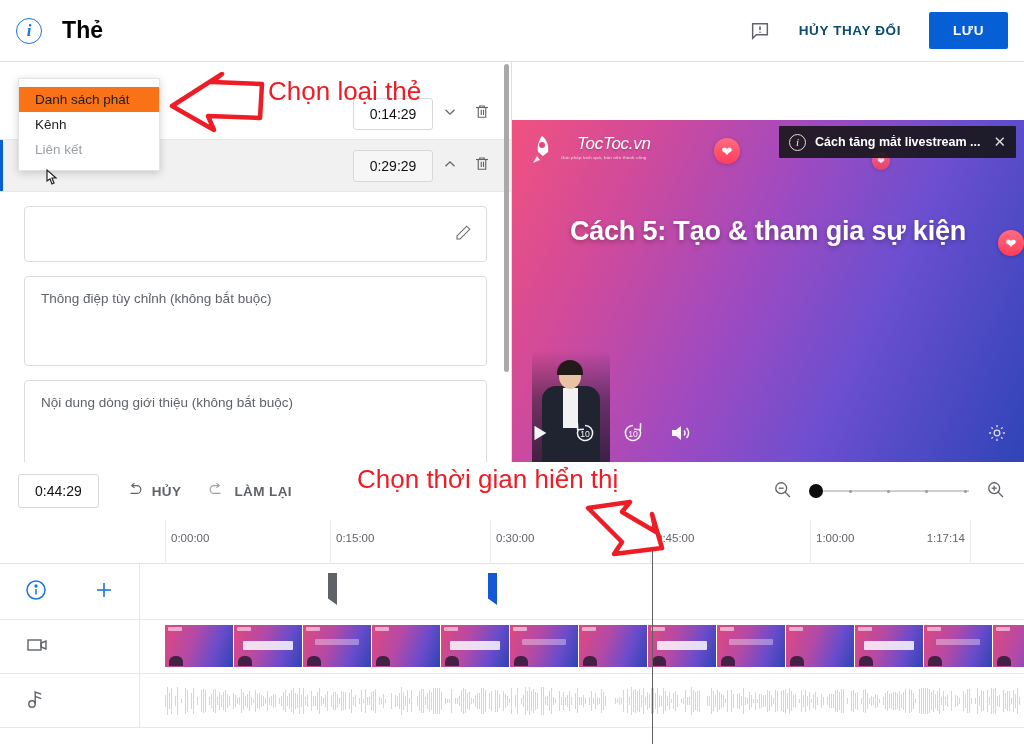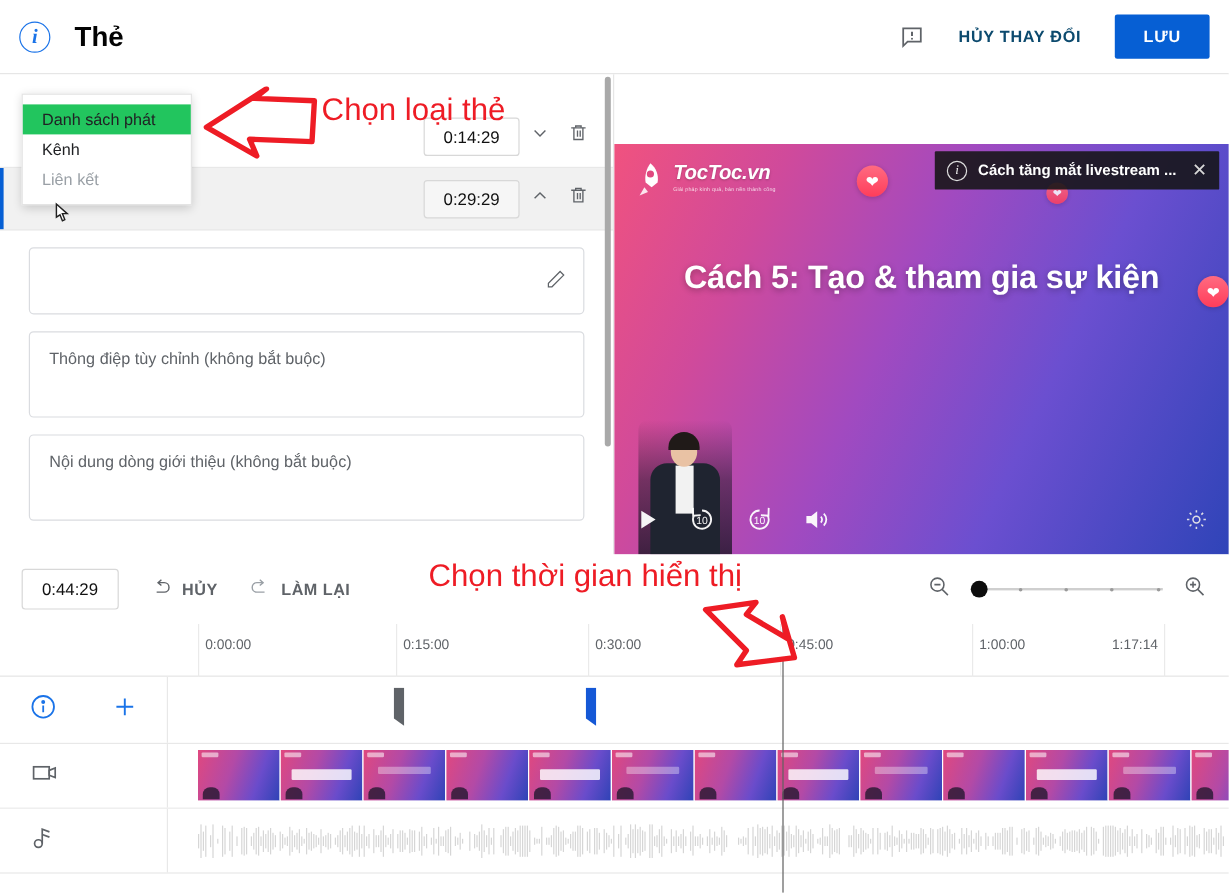--- a/index.html
+++ b/index.html
@@ -78,56 +78,56 @@
   .trash { width: 30px; text-align: center; cursor: pointer; }
 
   
   .form-wrap { padding: 14px 24px 0 24px; }
   .field {
     border: 1px solid #dadce0; border-radius: 4px; background: #fff;
     padding: 14px 16px; font-size: 13.5px; color: #3c4043;
     margin-bottom: 14px; position: relative;
   }
   .field.one-line { height: 56px; display: flex; align-items: center; }
-  .field.tall { height: 72px; }
+  .field.tall { height: 90px; }
   .field .ph { color: #5f6368; }
   .pencil { position: absolute; right: 14px; top: 17px; cursor: pointer; }
 
   
   .dropdown {
     position: absolute; left: 18px; top: 16px; width: 142px;
     background: #fff; border: 1px solid #e4e4e4;
     box-shadow: 0 2px 8px rgba(0,0,0,.18); z-index: 40; padding: 8px 0;
   }
   .dd-item {
     padding: 5px 16px; font-size: 13.5px; color: #202124; cursor: pointer;
     white-space: nowrap;
   }
-  .dd-item.hover { background: #22c55e; }
+  .dd-item.hover { background: #f97316; }
   .dd-item.disabled { color: #9aa0a6; cursor: default; }
 
   
   .cursor { position: absolute; left: 42px; top: 106px; z-index: 60; }
 
   
   .lp-scrollbar {
     position: absolute; right: 2px; top: 2px; width: 5px; height: 308px;
     background: #a9a9a9; border-radius: 3px; z-index: 20; cursor: pointer;
   }
 
   
   .video-box {
     position: absolute; left: 0; top: 58px; width: 512px; height: 342px;
     background: linear-gradient(115deg,#f0527f 0%, #d04a9b 22%, #a14ac0 45%, #6b4fd0 68%, #2f44b8 100%);
     overflow: hidden;
   }
   .vb-logo { position: absolute; left: 16px; top: 14px; display: flex; align-items: flex-start; }
   .vb-logo-text {
-    color: #fff; font-size: 17px; font-weight: 700; font-style: italic;
-    letter-spacing: -.3px; text-shadow: 0 1px 2px rgba(0,0,0,.25);
+    color: #fff; font-size: 17px; font-weight: 400; font-style: italic;
+    letter-spacing: -.3px; text-shadow: 0 1px 2px rgba(0,0,0,.25); margin-left: 16px;
   }
   .vb-logo-sub { color: rgba(255,255,255,.78); font-size: 4.4px; letter-spacing: .2px; margin-top:1px;}
   .vb-headline {
     position: absolute; left: 0; right: 0; top: 96px; text-align: center;
     color: #fff; font-size: 27px; font-weight: 700;
     text-shadow: 0 2px 5px rgba(0,0,0,.3); letter-spacing: -.2px;
   }
   .heart {
     position: absolute; width: 26px; height: 26px; border-radius: 50%;
     background: linear-gradient(180deg,#ff6b81,#ff3d5a);

